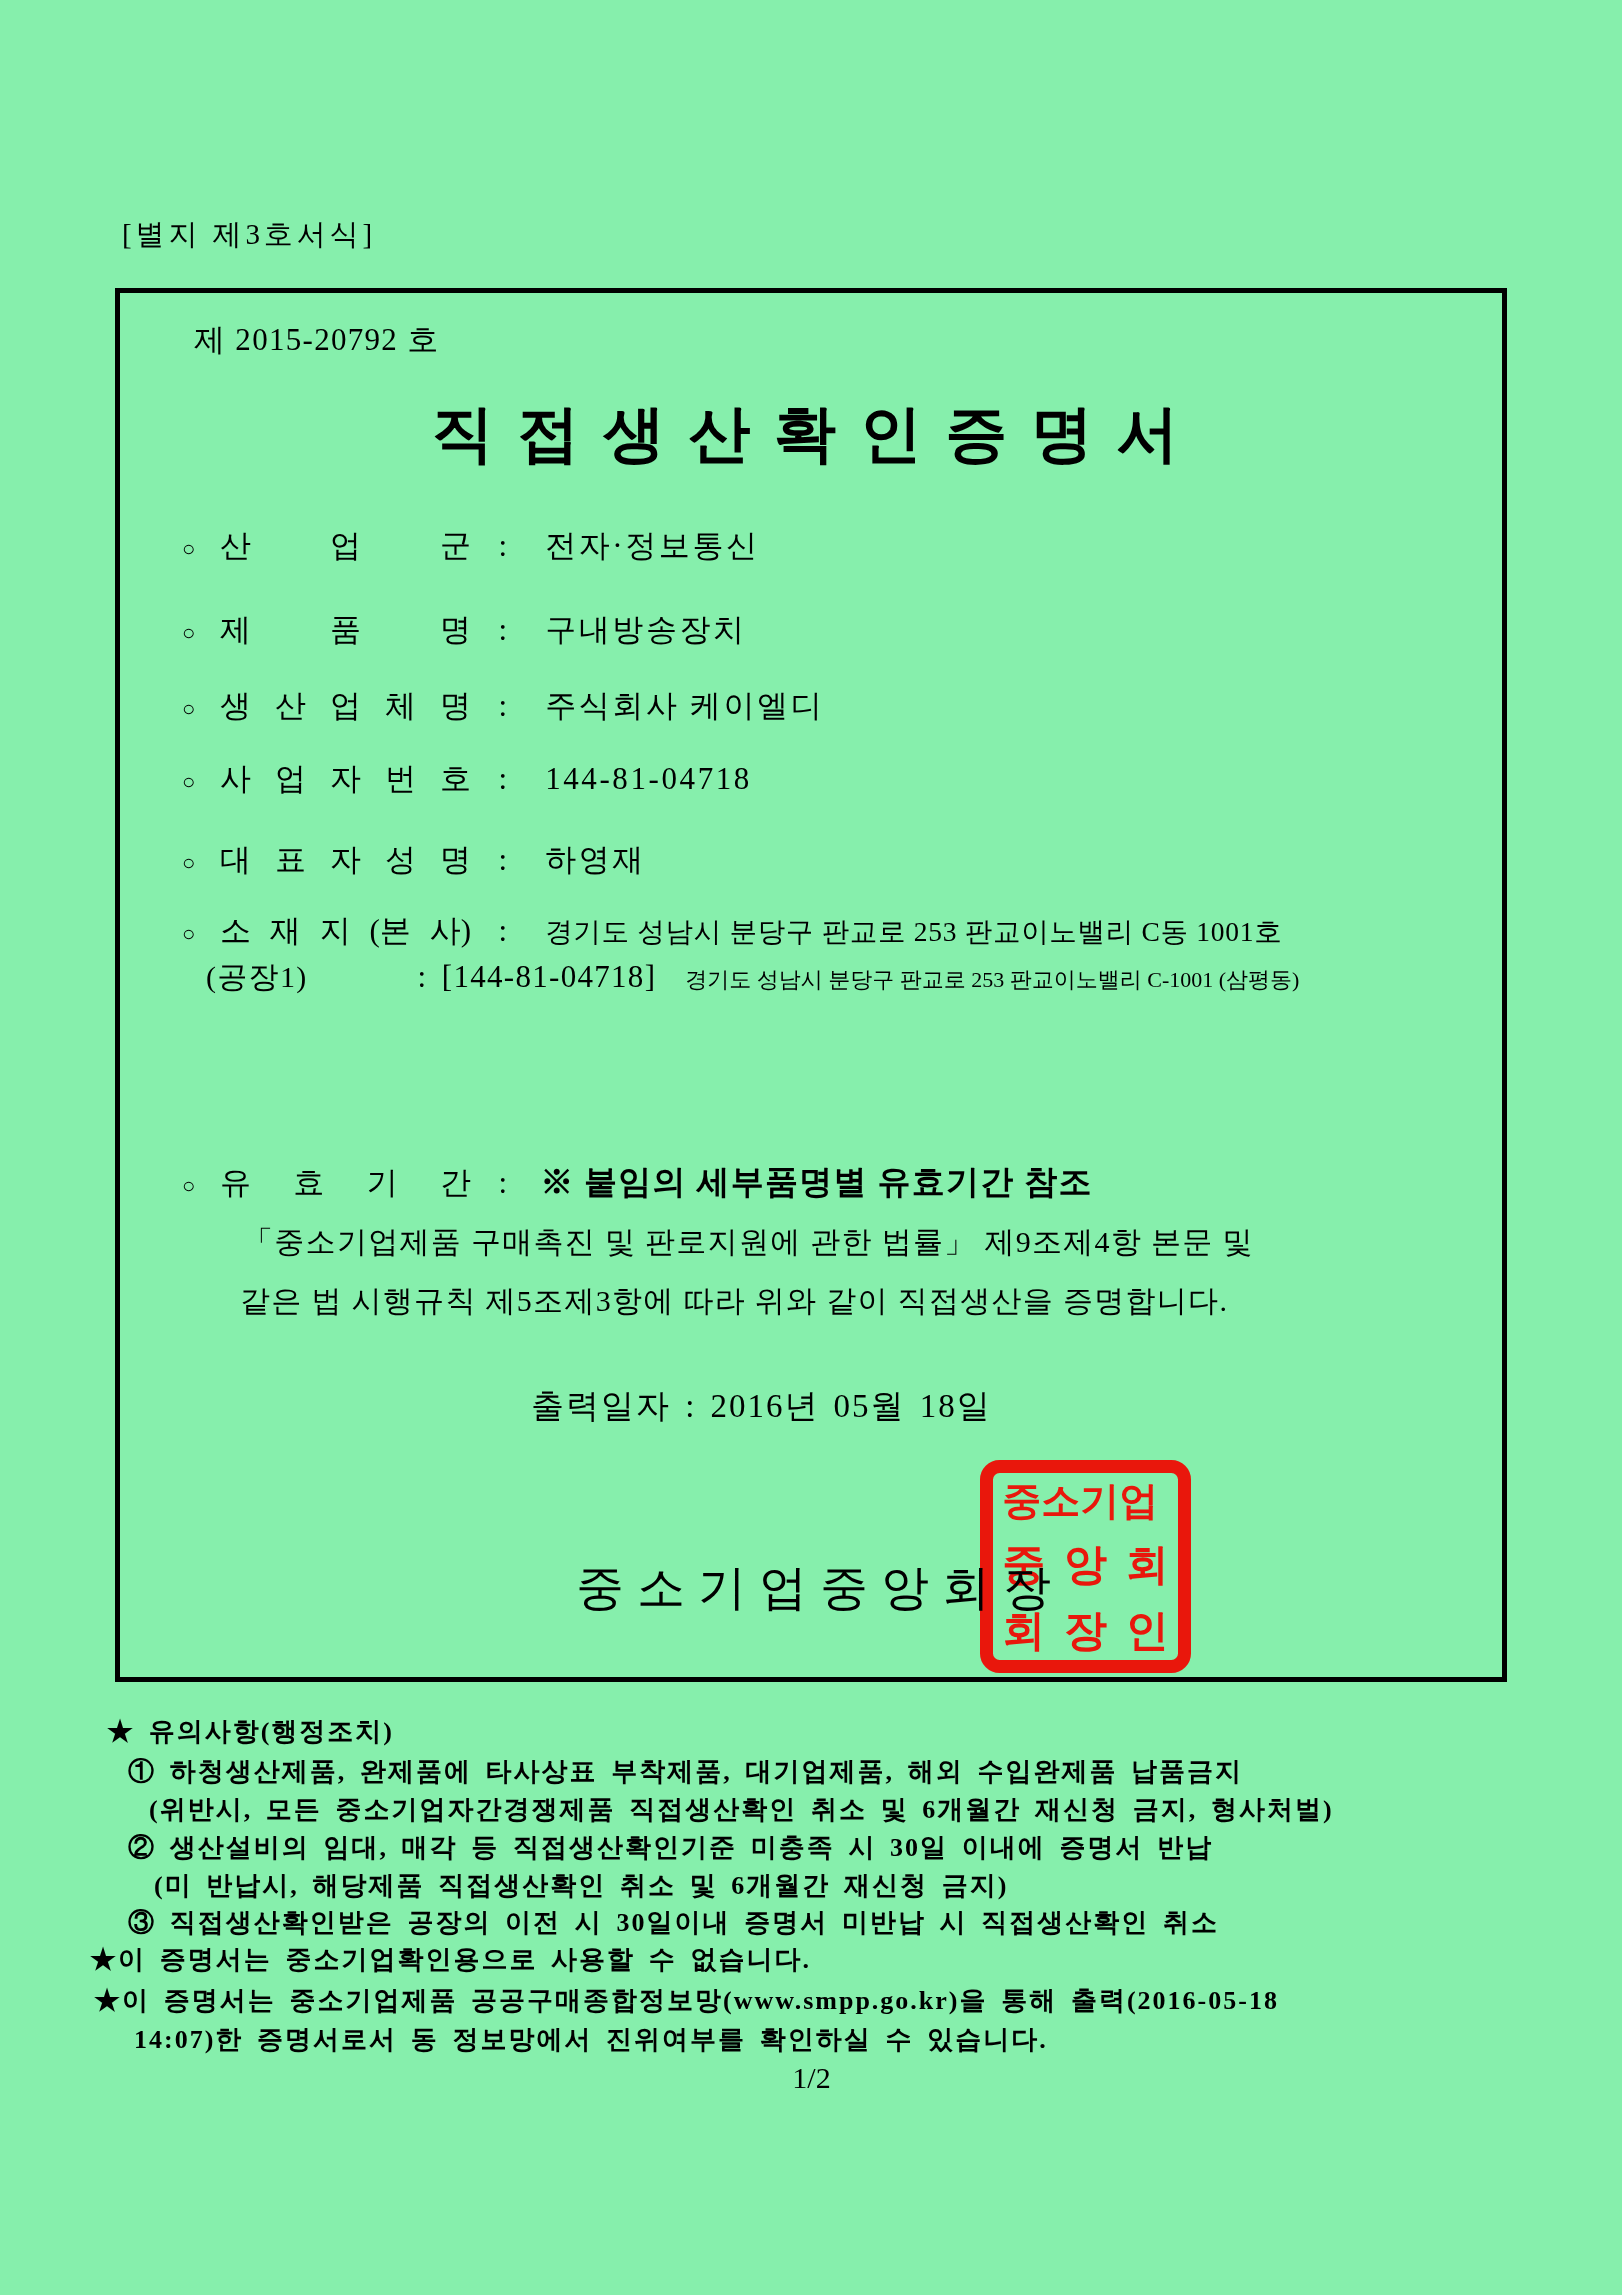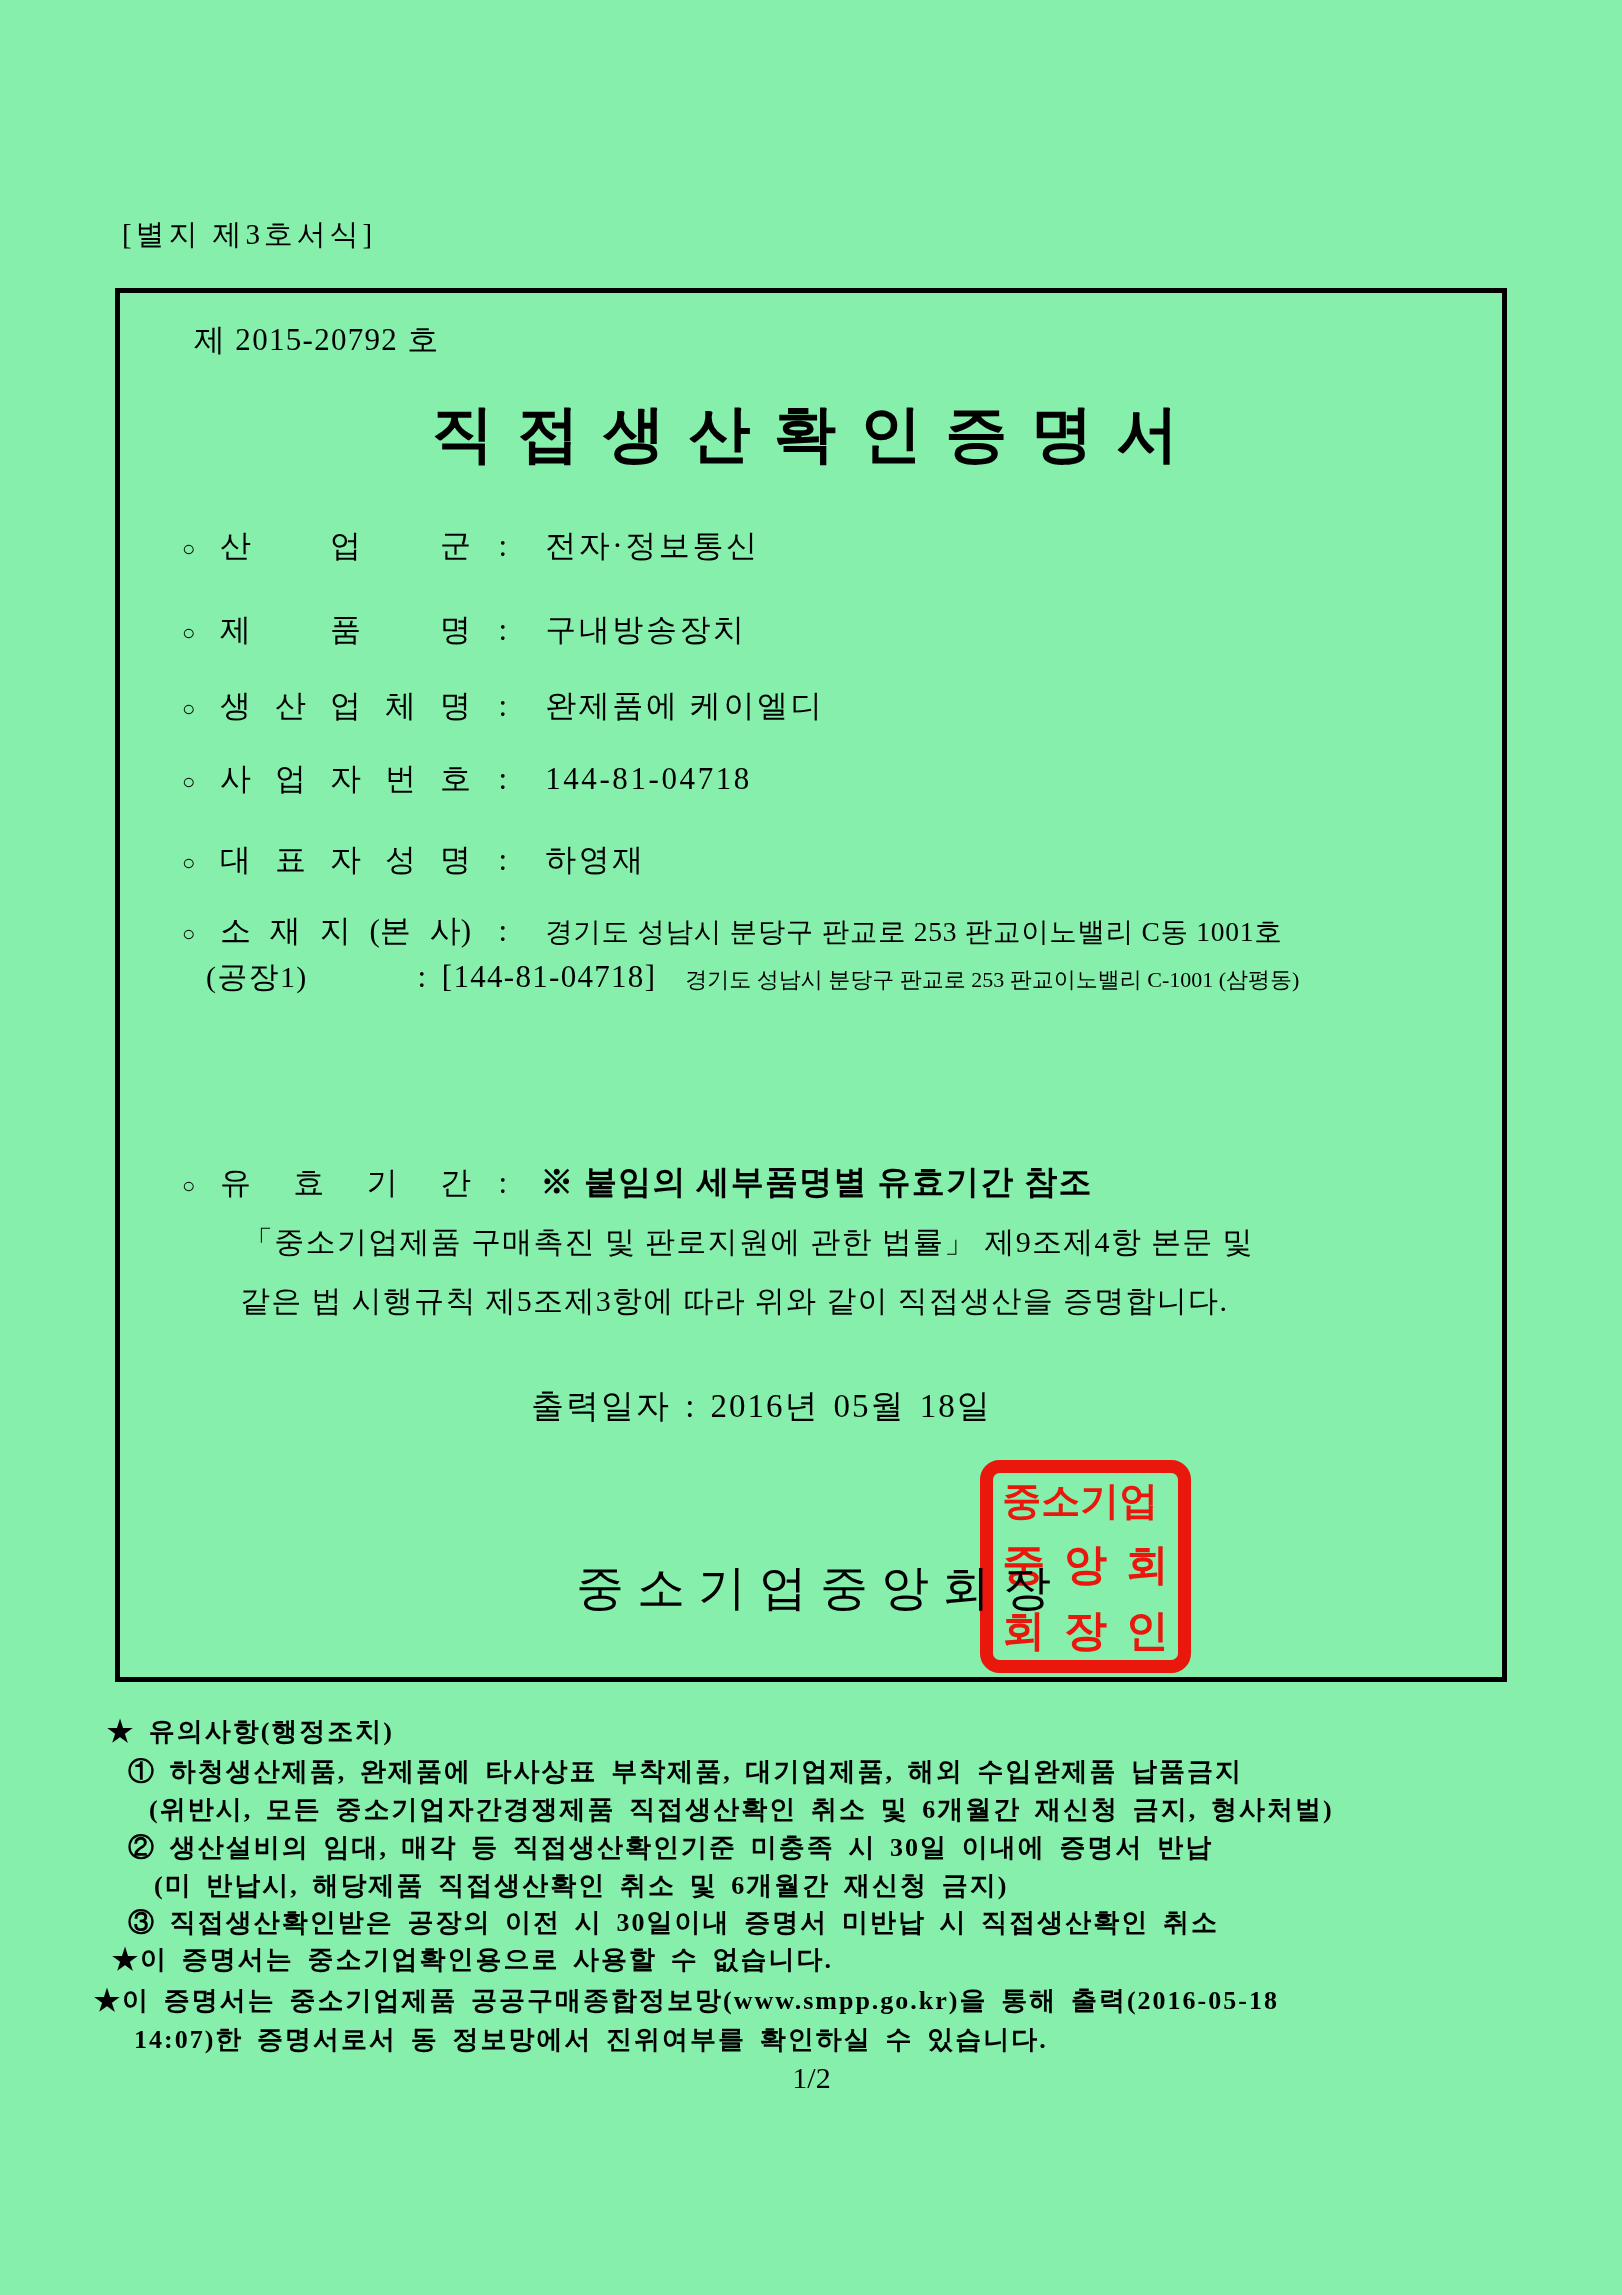--- a/index.html
+++ b/index.html
@@ -89,21 +89,21 @@
     position:absolute;
     font-size:26px;font-weight:bold;letter-spacing:2px;word-spacing:5.2px;
     white-space:nowrap;
   }
   .n1{left:107px;top:1714px;}
   .n2{left:128px;top:1754px;}
   .n3{left:149px;top:1792px;}
   .n4{left:128px;top:1830px;}
   .n5{left:154px;top:1868px;}
   .n6{left:128px;top:1905px;}
-  .n7{left:112px;top:1942px;}
+  .n7{left:90px;top:1942px;}
   .n8{left:94px;top:1983px;}
   .n9{left:134px;top:2022px;}
   .page-num{
     position:absolute;left:0;right:0;top:2061px;
     text-align:center;font-size:30px;
   }
 </style>
 </head>
 <body>
 
@@ -128,21 +128,21 @@
       <span class="bullet">○</span>
       <span class="flabel">제 품 명</span>
       <span class="colon">:</span>
       <span class="fvalue">구내방송장치</span>
     </div>
 
     <div class="field-row row-company">
       <span class="bullet">○</span>
       <span class="flabel">생 산 업 체 명</span>
       <span class="colon">:</span>
-      <span class="fvalue">완제품에 케이엘디</span>
+      <span class="fvalue">주식회사 케이엘디</span>
     </div>
 
     <div class="field-row row-bizno">
       <span class="bullet">○</span>
       <span class="flabel">사 업 자 번 호</span>
       <span class="colon">:</span>
       <span class="fvalue">144-81-04718</span>
     </div>
 
     <div class="field-row row-ceo">

